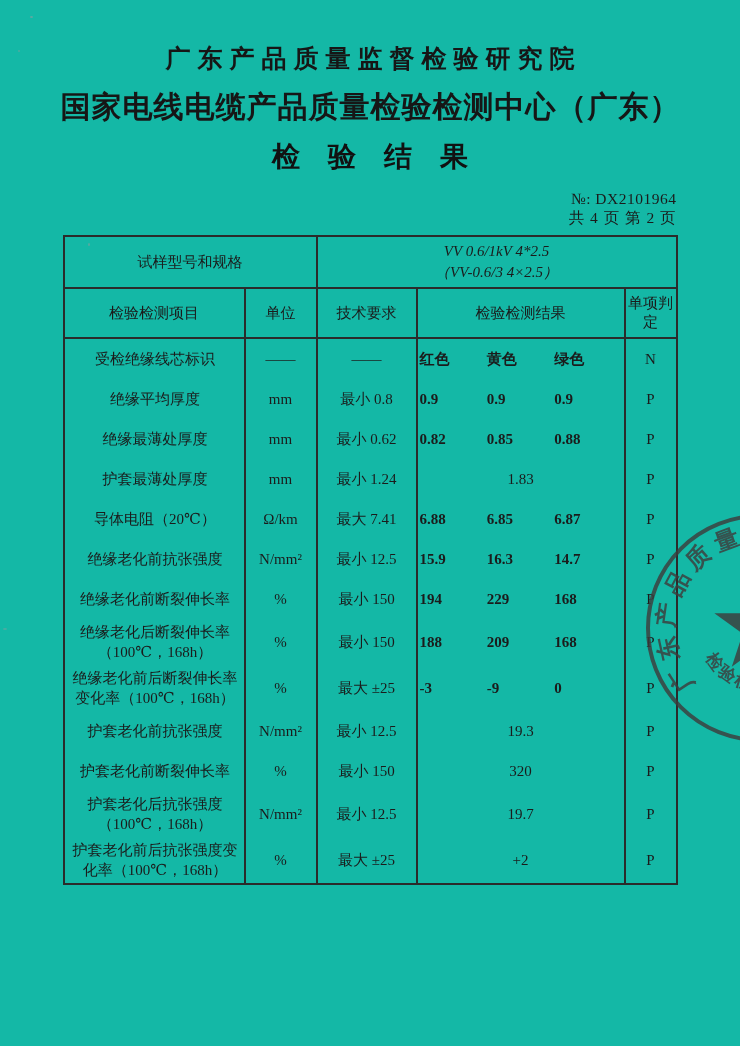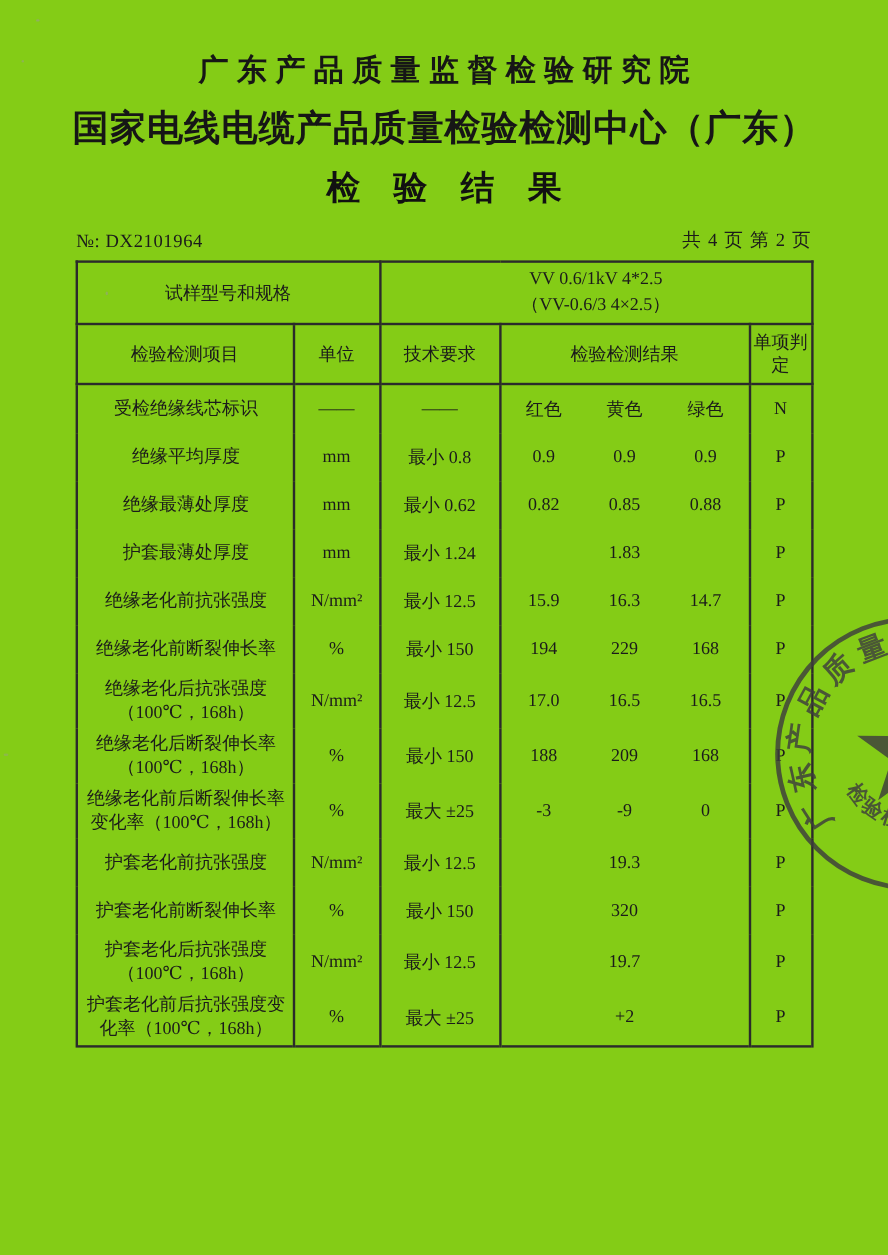--- a/index.html
+++ b/index.html
@@ -1,18 +1,18 @@
 <!DOCTYPE html>
 <html><head>
 <meta charset="utf-8">
 <style>
   html,body{margin:0;padding:0;background:#e8e8e8;}
   .page{
     position:relative; width:740px; height:1046px; margin:0 auto;
-    background:#84cc16; overflow:hidden;
+    background:#14b8a6; overflow:hidden;
     font-family:"Liberation Serif","DejaVu Serif",serif;
     color:#1b1b1b;
   }
   
   .header{padding-top:42px; text-align:center;}
   .org-title{
     font-family:"Liberation Sans","DejaVu Sans",sans-serif;
     font-size:25px; font-weight:bold; letter-spacing:7px; text-indent:7px;
     color:#161616; margin:0 0 12px 0;
   }
@@ -24,43 +24,44 @@
   .doc-title{
     font-family:"Liberation Sans","DejaVu Sans",sans-serif;
     font-size:28px; font-weight:bold; letter-spacing:28px; text-indent:28px;
     color:#111; margin:0 0 14px 0;
   }
   
   .meta-line{
     width:613px; margin:0 auto 4px auto; padding:0 0 2px 0;
     display:flex; justify-content:space-between; align-items:flex-end;
     font-size:15.5px;
+    flex-direction:column;
   }
   .report-no{letter-spacing:0.5px;}
   .page-indicator{letter-spacing:1px;}
   
   table.report-table{
     border-collapse:collapse; table-layout:fixed;
     width:613px; margin:0 auto;
     border:2.5px solid #2b2b2b;
     font-size:15px; color:#1b1b1b;
   }
   .report-table td{vertical-align:middle; text-align:center; overflow:hidden;}
   
   tr.struct-row td{border:2px solid #2b2b2b; padding:3px 2px;}
   tr.sample-row td{height:44px;}
   tr.header-row td{height:42px;}
-  .sample-value div{line-height:21px;}
+  .sample-value div{line-height:21px;font-style:italic;}
   
   tbody.body-rows td{border-left:2px solid #2b2b2b; border-right:2px solid #2b2b2b; border-top:none; border-bottom:none; padding:2px 2px;}
   tr.one-line td{height:36px;}
   tr.two-line td{height:42px;}
   td.cell-item{text-align:center; padding-left:4px !important; line-height:20px;}
   td.cell-res .triple-wrap{display:flex; width:100%;}
-  td.cell-res .triple-wrap span{flex:1 1 33%; text-align:center;}
+  td.cell-res .triple-wrap span{flex:1 1 33%; text-align:left;font-weight:bold;}
   
   .seal{position:absolute; left:645px; top:508px; width:240px; height:244px; pointer-events:none;}
   
   .speck{position:absolute; background:#9a9a9a; border-radius:50%;}
   .sp1{left:30px; top:16px; width:3px; height:2px; opacity:.55;}
   .sp2{left:18px; top:50px; width:2px; height:2px; opacity:.45;}
   .sp3{left:3px;  top:628px; width:4px; height:2px; opacity:.4;}
   .sp4{left:88px; top:243px; width:2px; height:3px; opacity:.5;}
 </style>
 </head>
@@ -153,20 +154,35 @@
           <td class="cell-item">
             <div>护套最薄处厚度</div>
           </td>
           <td class="cell-unit">mm</td>
           <td class="cell-req">最小 1.24</td>
           <td class="cell-res">1.83</td>
           <td class="cell-judge">P</td>
         </tr>
         <tr class="one-line">
           <td class="cell-item">
+            <div>导体电阻（20℃）</div>
+          </td>
+          <td class="cell-unit">Ω/km</td>
+          <td class="cell-req">最大 7.41</td>
+          <td class="cell-res">
+            <div class="triple-wrap">
+              <span>6.88</span>
+              <span>6.85</span>
+              <span>6.87</span>
+            </div>
+          </td>
+          <td class="cell-judge">P</td>
+        </tr>
+        <tr class="one-line">
+          <td class="cell-item">
             <div>绝缘老化前抗张强度</div>
           </td>
           <td class="cell-unit">N/mm²</td>
           <td class="cell-req">最小 12.5</td>
           <td class="cell-res">
             <div class="triple-wrap">
               <span>15.9</span>
               <span>16.3</span>
               <span>14.7</span>
             </div>
@@ -177,36 +193,20 @@
           <td class="cell-item">
             <div>绝缘老化前断裂伸长率</div>
           </td>
           <td class="cell-unit">%</td>
           <td class="cell-req">最小 150</td>
           <td class="cell-res">
             <div class="triple-wrap">
               <span>194</span>
               <span>229</span>
               <span>168</span>
-            </div>
-          </td>
-          <td class="cell-judge">P</td>
-        </tr>
-        <tr class="two-line">
-          <td class="cell-item">
-            <div>绝缘老化后抗张强度</div>
-            <div>（100℃，168h）</div>
-          </td>
-          <td class="cell-unit">N/mm²</td>
-          <td class="cell-req">最小 12.5</td>
-          <td class="cell-res">
-            <div class="triple-wrap">
-              <span>17.0</span>
-              <span>16.5</span>
-              <span>16.5</span>
             </div>
           </td>
           <td class="cell-judge">P</td>
         </tr>
         <tr class="two-line">
           <td class="cell-item">
             <div>绝缘老化后断裂伸长率</div>
             <div>（100℃，168h）</div>
           </td>
           <td class="cell-unit">%</td>

